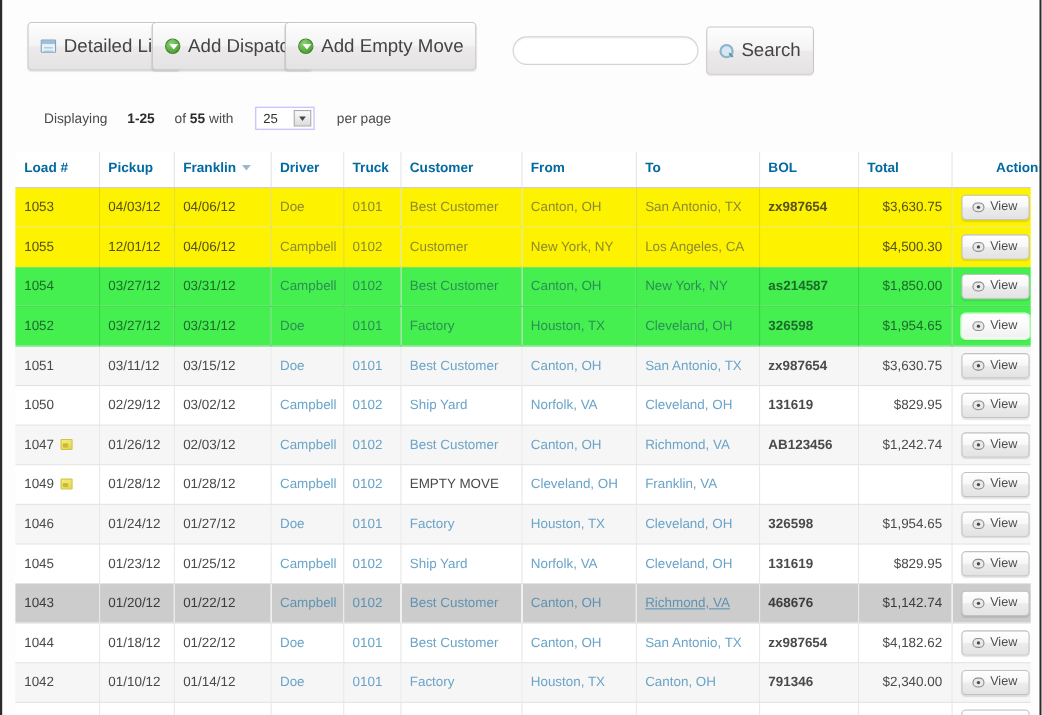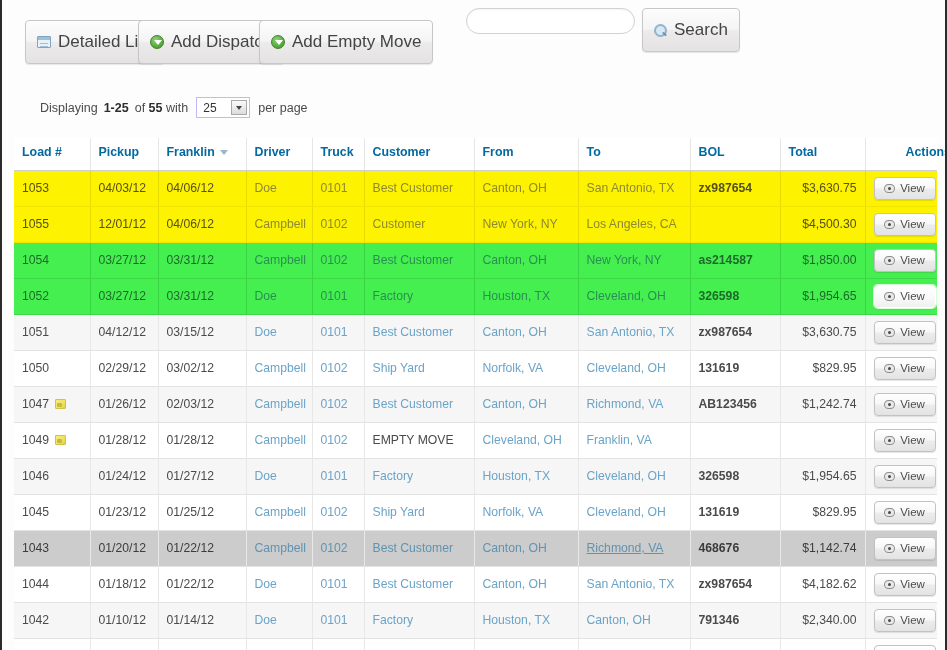--- a/index.html
+++ b/index.html
@@ -81,23 +81,23 @@
     position: absolute;
     left: 3px; top: 4px;
     width: 0; height: 0;
     border-left: 4px solid transparent;
     border-right: 4px solid transparent;
     border-top: 5px solid #ffffff;
   }
 
   .search-wrap {
     position: absolute;
-    top: 8px; left: 464px;
+    top: 24px; left: 464px;
     display: flex;
-    align-items: flex-start;
+    align-items: center;
     gap: 7px;
   }
   .search-input {
     width: 169px; height: 26px;
     border: 1px solid #d2d2d2;
     border-radius: 14px;
     background: #fff;
     padding: 0 12px;
     font-size: 12px;
     font-family: "Liberation Sans", sans-serif;
@@ -134,21 +134,21 @@
   }
 
   
   .displaying {
     position: absolute;
     left: 38px; top: 97px;
     font-size: 12.5px;
     color: #4a4a4a;
     display: flex;
     align-items: center;
-    gap: 6px;
+    gap: 18px;
     white-space: nowrap;
   }
   .displaying b { font-weight: bold; color: #2d2d2d; text-align: right; }
   .perpage-select {
     display: inline-flex;
     align-items: center;
     justify-content: space-between;
     width: 54px; height: 21px;
     border: 1px solid #c4b5fd;
     background: #ffffff;
@@ -443,21 +443,21 @@
             <td><span class="lnk">Cleveland, OH</span></td>
             <td class="cell-bold">326598</td>
             <td class="cell-total">$1,954.65</td>
             <td><span class="view-btn focused">
                 <span class="icon-eye"></span>
                 <span>View</span>
               </span></td>
           </tr>
           <tr class="row-alt">
             <td class="cell-loadno"><span>1051</span></td>
-            <td class="cell-plain">04/12/12</td>
+            <td class="cell-plain">03/11/12</td>
             <td class="cell-plain">03/15/12</td>
             <td><span class="lnk">Doe</span></td>
             <td><span class="lnk">0101</span></td>
             <td><span class="lnk">Best Customer</span></td>
             <td><span class="lnk">Canton, OH</span></td>
             <td><span class="lnk">San Antonio, TX</span></td>
             <td class="cell-bold">zx987654</td>
             <td class="cell-total">$3,630.75</td>
             <td><span class="view-btn">
                 <span class="icon-eye"></span>

